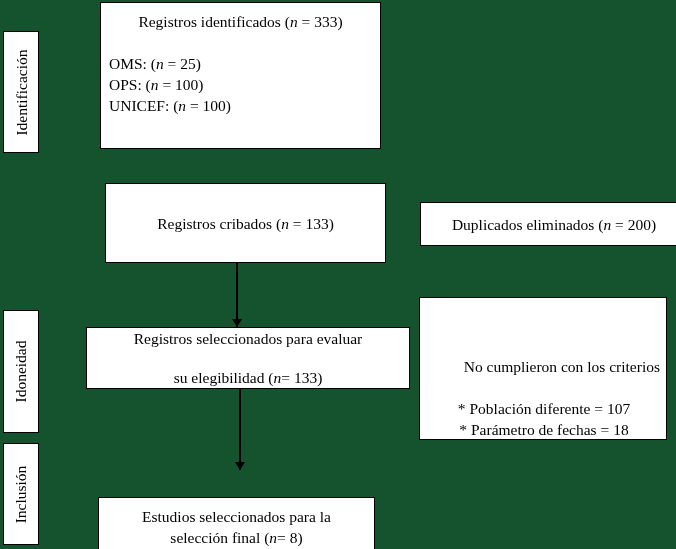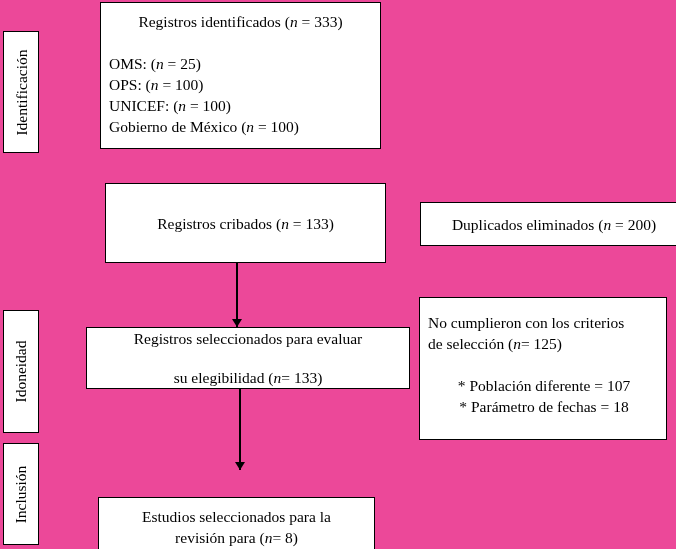--- a/index.html
+++ b/index.html
@@ -1,19 +1,19 @@
 <!DOCTYPE html>
 <html><head>
 <meta charset="utf-8">
 <style>
   html,body{margin:0;padding:0;background:#fff;}
   #canvas{
     position:relative;
     width:676px;height:549px;
-    background:#ec4899;
+    background:#14532d;
     font-family:"Liberation Serif", serif;
     color:#000;
     font-size:15.5px;
     line-height:21px;
   }
   .box{
     position:absolute;
     border:1.5px solid #000;
     background:#fff;
     box-sizing:border-box;
@@ -50,21 +50,21 @@
     border-right:5px solid transparent;
     border-top:8px solid #000;
   }
   .line{white-space:pre;}
   #box-identified{left:100px;top:2px;width:281px;height:147px;padding:8px 8px 0 8px;}
   #box-identified .title{text-align:center;margin-bottom:21px;}
   #box-screened{left:105px;top:183px;width:281px;height:80px;}
   #box-duplicates{left:420px;top:202px;width:268px;height:44px;}
   #box-eligibility{left:86px;top:327px;width:324px;height:62px;justify-content:space-between;}
   #box-excluded{left:419px;top:297px;width:248px;height:143px;padding:14px 6px 0 8px;box-sizing:border-box;}
-  #box-excluded .title{text-align:left;}
+  #box-excluded .title{text-align:right;margin-top:44px;}
   #box-excluded .reasons{margin-top:21px;text-align:center;}
   #box-included{left:98px;top:497px;width:277px;height:60px;}
   #stage-identification{left:3px;top:31px;width:36px;height:122px;}
   #stage-suitability{left:3px;top:310px;width:36px;height:123px;}
   #stage-inclusion{left:3px;top:443px;width:36px;height:102px;}
   #arrow-1{left:236px;top:263px;height:64px;}
   #arrow-2{left:239px;top:389px;height:81px;}
 </style>
 </head>
 <body>
@@ -79,46 +79,44 @@
   </div>
   <div class="box stage" id="stage-inclusion">
     <span>Inclusión</span>
   </div>
 
   <div class="box" id="box-identified">
     <div class="title line"><span>Registros identificados (</span><span class="ital">n</span><span> = 333)</span></div>
     <div class="line"><span>OMS: (</span><span class="ital">n</span><span> = 25)</span></div>
     <div class="line"><span>OPS: (</span><span class="ital">n</span><span> = 100)</span></div>
     <div class="line"><span>UNICEF: (</span><span class="ital">n</span><span> = 100)</span></div>
-    <div class="line"><span>Gobierno de México (</span><span class="ital">n</span><span> = 100)</span></div>
   </div>
 
   <div class="box center-flex" id="box-screened">
     <div class="line"><span>Registros cribados (</span><span class="ital">n</span><span> = 133)</span></div>
   </div>
 
   <div class="box center-flex" id="box-duplicates">
     <div class="line"><span>Duplicados eliminados (</span><span class="ital">n</span><span> = 200)</span></div>
   </div>
 
   <div class="box center-flex" id="box-eligibility">
     <div class="line">Registros seleccionados para evaluar</div>
     <div class="line"><span>su elegibilidad (</span><span class="ital">n</span><span>= 133)</span></div>
   </div>
 
   <div class="box" id="box-excluded">
     <div class="title line">No cumplieron con los criterios</div>
-    <div class="title line"><span>de selección (</span><span class="ital">n</span><span>= 125)</span></div>
     <div class="reasons">
       <div class="line">* Población diferente = 107</div>
       <div class="line">* Parámetro de fechas = 18</div>
     </div>
   </div>
 
   <div class="box center-flex" id="box-included">
     <div class="line">Estudios seleccionados para la</div>
-    <div class="line"><span>revisión para (</span><span class="ital">n</span><span>= 8)</span></div>
+    <div class="line"><span>selección final (</span><span class="ital">n</span><span>= 8)</span></div>
   </div>
 
   <div class="arrow" id="arrow-1"></div>
   <div class="arrow" id="arrow-2"></div>
 
 </div>
 
 </body></html>

